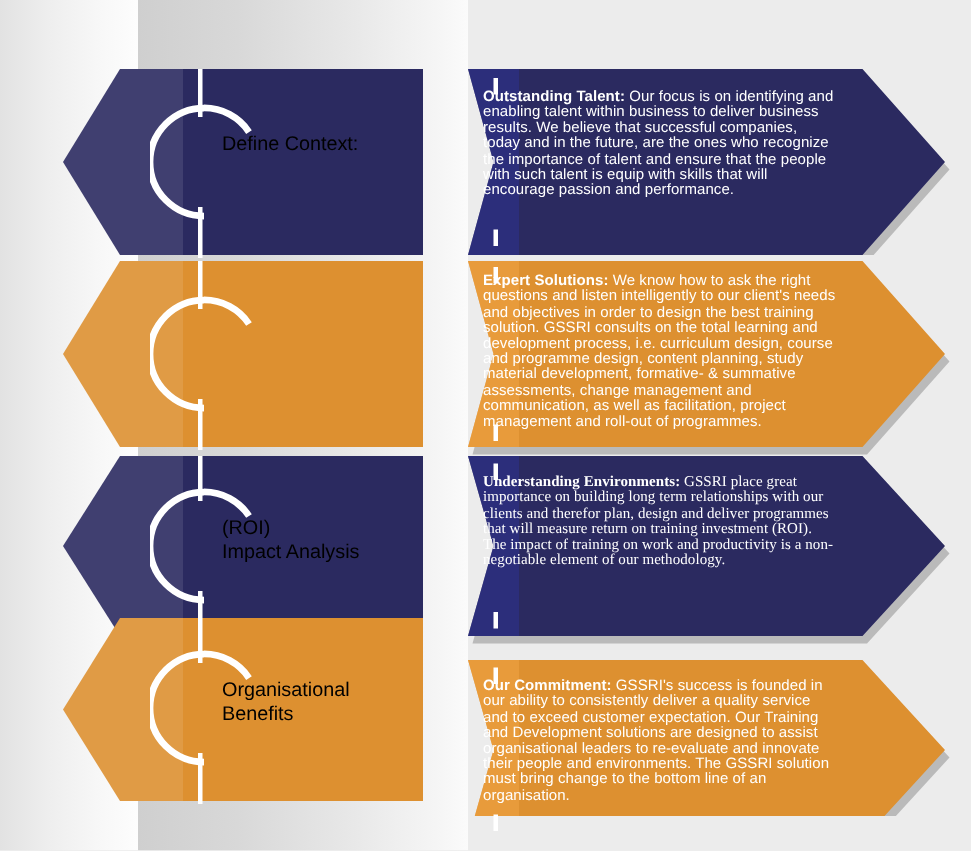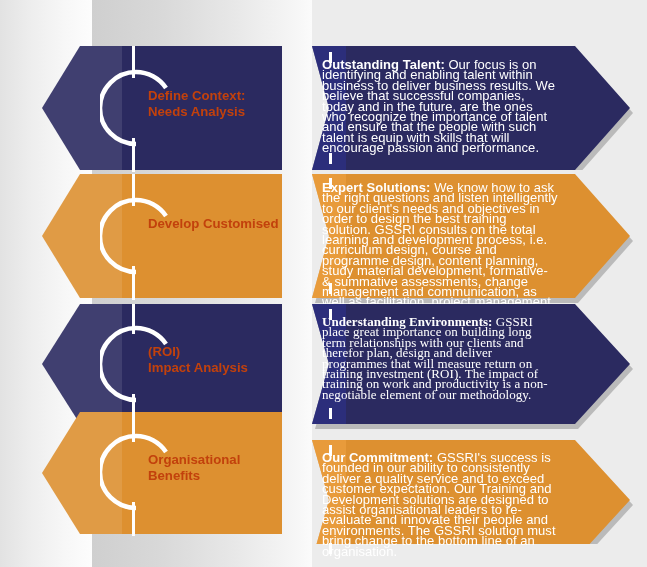--- a/index.html
+++ b/index.html
@@ -37,29 +37,29 @@
     position:absolute;left:0;top:0;width:80px;height:100%;
     background:rgba(255,255,255,.10);
   }
 
   
   .rsvg{position:absolute;left:306px;top:0;}
 
   
   .rtext{
     position:absolute;left:322px;width:236px;
-    color:#ffffff;font-size:13px;line-height:10.4px;
+    color:#ffffff;font-size:10px;line-height:10.4px;
     letter-spacing:.05px;
   }
   .rtext b{font-weight:bold;}
 
   
   .ltext{
     position:absolute;left:148px;width:150px;
-    color:#c2410c;font-weight:bold;font-size:13.2px;line-height:16px;
+    color:#000000;font-weight:normal;font-size:13.2px;line-height:16px;
   }
 
   
   .ring{position:absolute;left:100px;}
   
   .vline{position:absolute;left:132px;width:3px;background:#ffffff;}
   .tick{position:absolute;left:329px;width:3px;background:#ffffff;}
 </style>
 </head>
 <body>
@@ -85,21 +85,20 @@
     </div>
 
     <div class="vline" style="top:0px;height:32px;"></div>
     <div class="vline" style="top:92px;height:34px;"></div>
     <svg class="ring" style="top:16px;" width="72" height="92" viewBox="0 0 72 92">
       <path d="M36 10 A36 36 0 1 0 36 82" fill="none" stroke="#ffffff" stroke-width="4.5"></path>
       <path d="M36 10 A36 36 0 0 1 66 26" fill="none" stroke="#ffffff" stroke-width="4.5"></path>
     </svg>
     <div class="ltext" style="top:42px;">
       <div>Define Context:</div>
-      <div>Needs Analysis</div>
     </div>
   </div>
 
   <div class="row" style="top:174px;height:124px;">
     <div class="left-arrow" style="background:#dd9030;">
       <div class="tipwash"></div>
     </div>
     <svg class="rsvg" width="341" height="130" viewBox="0 0 341 130">
       <polygon points="9,5 272,5 327,67 272,129 9,129 26,67" fill="#a9a9a9" opacity=".75"></polygon>
       <polygon points="6,0 269,0 324,62 269,124 6,124 23,62" fill="#dd9030"></polygon>
@@ -111,21 +110,20 @@
       <b>Expert Solutions:</b><span> We know how to ask the right questions and listen intelligently to our client's needs and objectives in order to design the best training solution. GSSRI consults on the total learning and development process, i.e. curriculum design, course and programme design, content planning, study material development, formative- &amp; summative assessments, change management and communication, as well as facilitation, project management and roll-out of programmes.</span>
     </div>
 
     <div class="vline" style="top:0px;height:32px;"></div>
     <div class="vline" style="top:92px;height:34px;"></div>
     <svg class="ring" style="top:16px;" width="72" height="92" viewBox="0 0 72 92">
       <path d="M36 10 A36 36 0 1 0 36 82" fill="none" stroke="#ffffff" stroke-width="4.5"></path>
       <path d="M36 10 A36 36 0 0 1 66 26" fill="none" stroke="#ffffff" stroke-width="4.5"></path>
     </svg>
     <div class="ltext" style="top:42px;">
-      <div>Develop Customised</div>
     </div>
   </div>
 
   <div class="row" style="top:304px;height:120px;">
     <div class="left-arrow" style="background:#2b2a60;">
       <div class="tipwash"></div>
     </div>
     <svg class="rsvg" width="341" height="126" viewBox="0 0 341 126">
       <polygon points="9,5 272,5 327,65 272,125 9,125 26,65" fill="#a9a9a9" opacity=".75"></polygon>
       <polygon points="6,0 269,0 324,60 269,120 6,120 23,60" fill="#2b2a60"></polygon>

